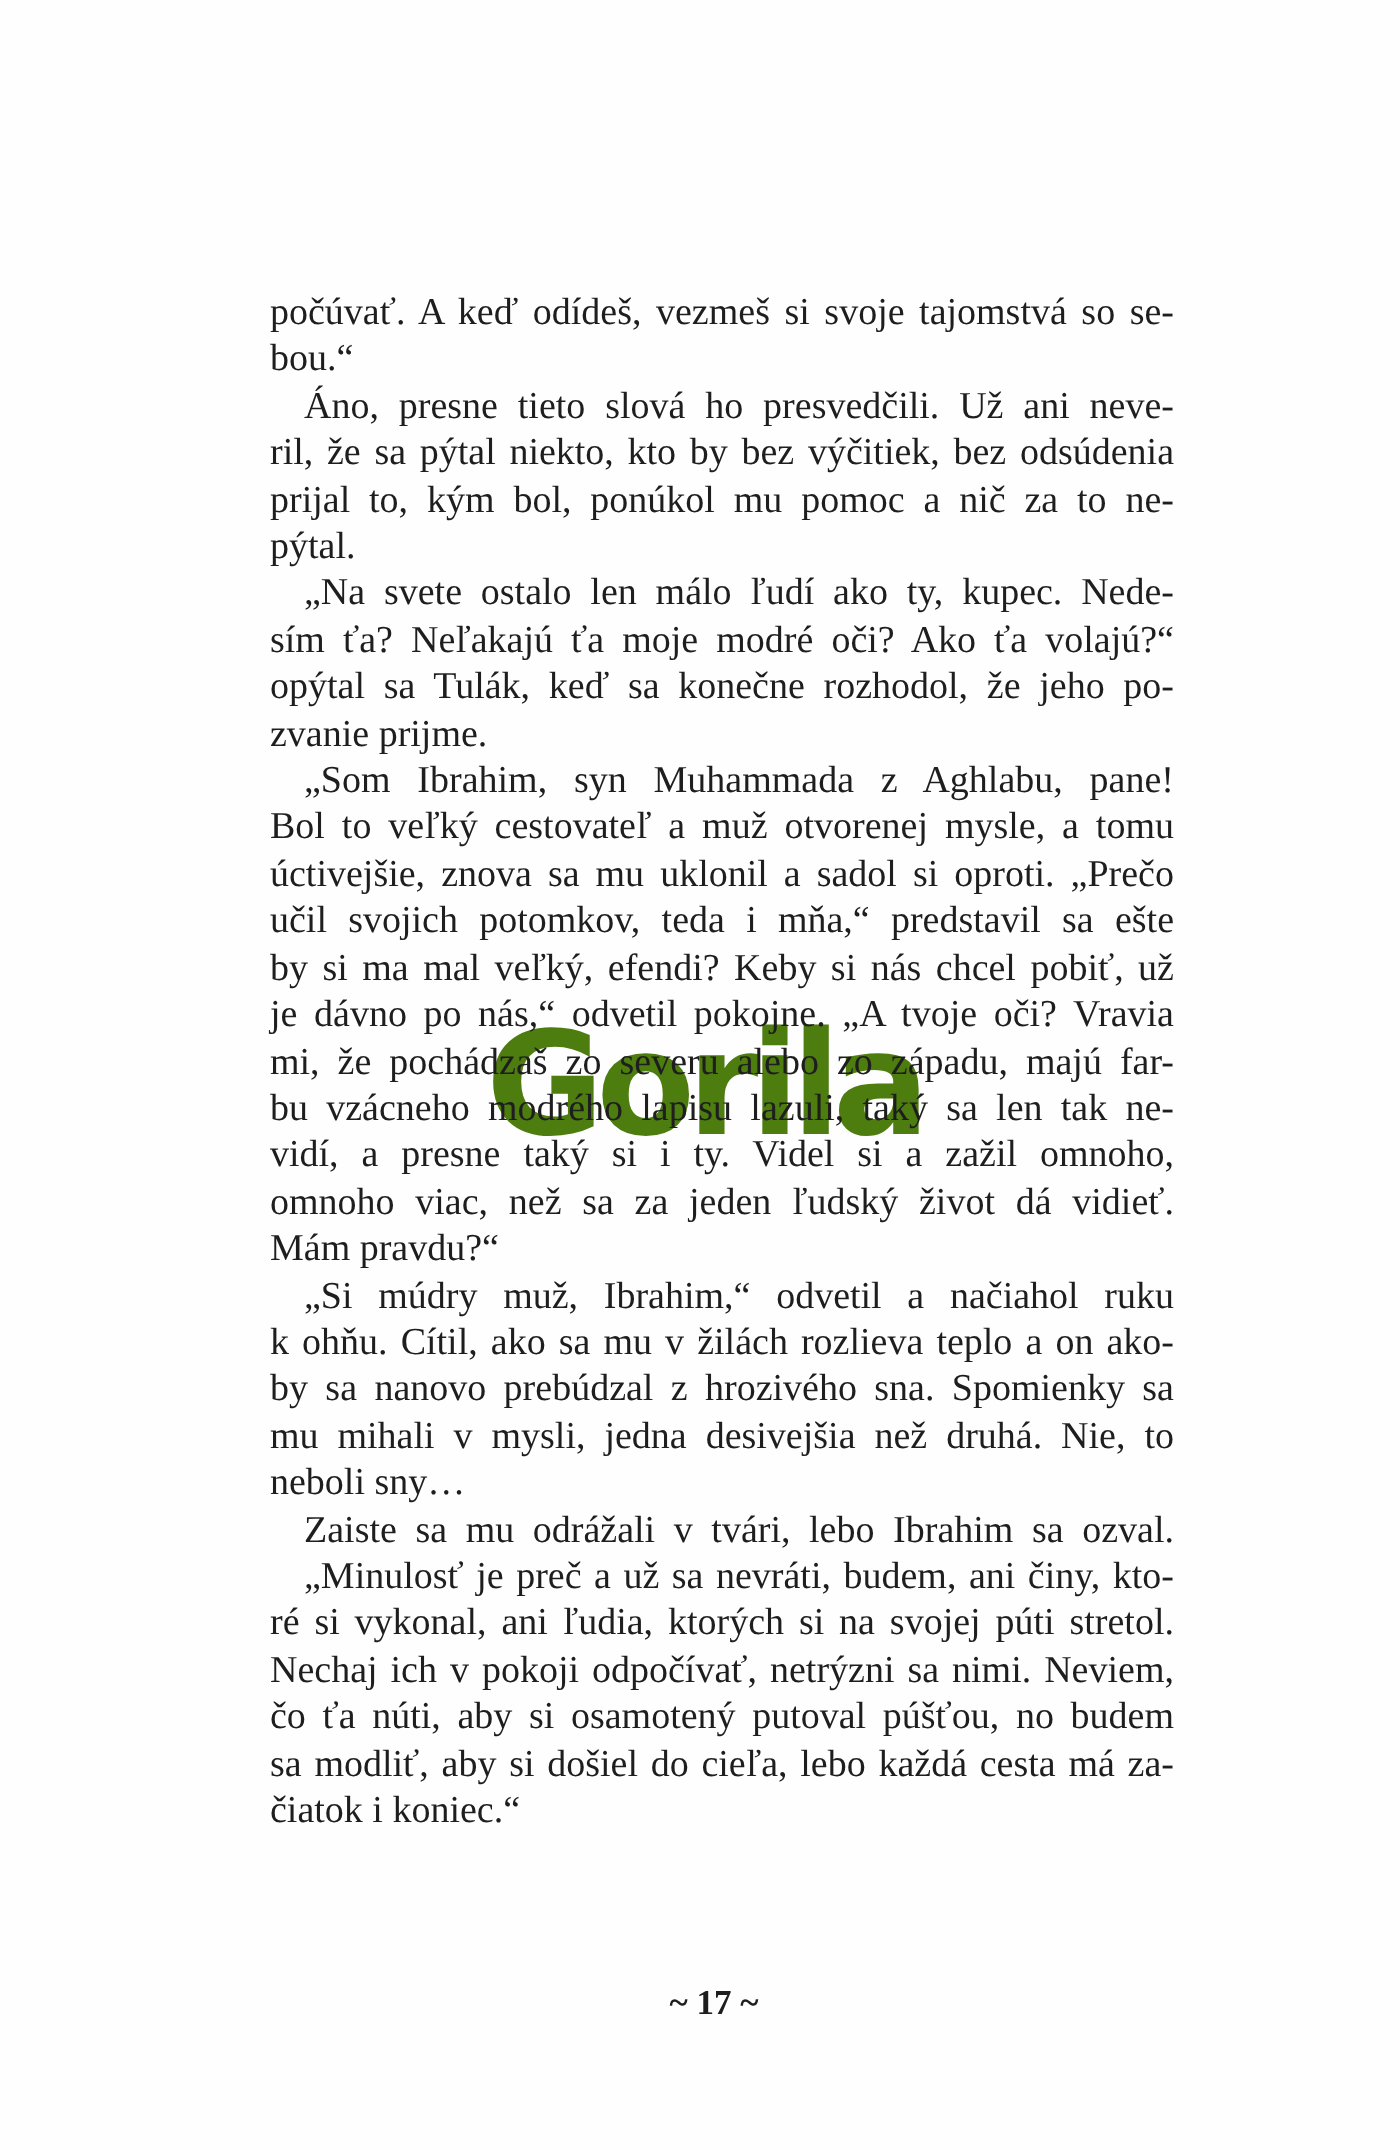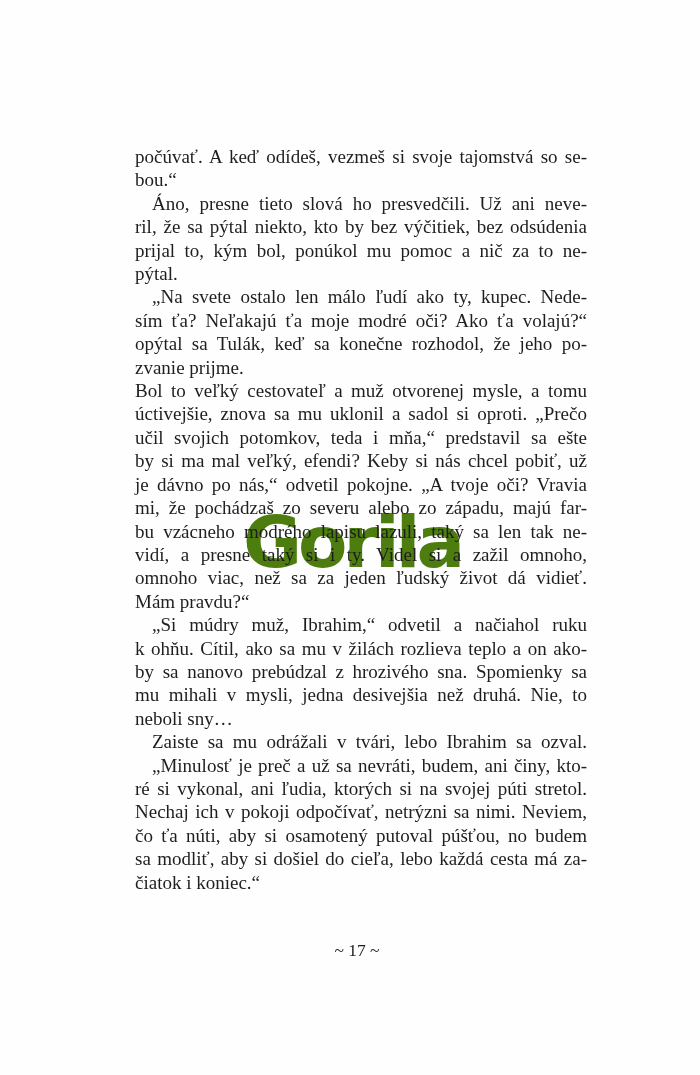--- a/index.html
+++ b/index.html
@@ -37,27 +37,28 @@
   }
   .ln {
     text-align: justify;
     text-align-last: justify;
     white-space: normal;
   }
   .ln.end { text-align-last: left; }
   .ln.ind { text-indent: 17px; }
   .footer {
     position: absolute;
-    left: 357px; top: 938px;
+    left: 357px; top: 989px;
     transform: translateX(-50%);
     z-index: 1;
     color: #1e1e1e;
     font-size: 17.5px;
     line-height: 24px;
     white-space: nowrap;
+    font-weight: bold;
   }
 </style>
 </head>
 <body>
 
 <div class="page">
   <div class="watermark" style="color: #4d7c0f;">Gorila</div>
 
   <div class="text-block" id="text-block" style="color: rgb(30, 30, 30);">
       <div>
@@ -70,20 +71,21 @@
         <div class="ln">prijal to, kým bol, ponúkol mu pomoc a nič za to ne-</div>
         <div class="ln end">pýtal.</div>
       </div>
       <div>
         <div class="ln ind">„Na svete ostalo len málo ľudí ako ty, kupec. Nede-</div>
         <div class="ln">sím ťa? Neľakajú ťa moje modré oči? Ako ťa volajú?“</div>
         <div class="ln">opýtal sa Tulák, keď sa konečne rozhodol, že jeho po-</div>
         <div class="ln end">zvanie prijme.</div>
       </div>
       <div>
+        <div class="ln ind">„Som Ibrahim, syn Muhammada z Aghlabu, pane!</div>
         <div class="ln">Bol to veľký cestovateľ a muž otvorenej mysle, a tomu</div>
         <div class="ln">úctivejšie, znova sa mu uklonil a sadol si oproti. „Prečo</div>
         <div class="ln">učil svojich potomkov, teda i mňa,“ predstavil sa ešte</div>
         <div class="ln">by si ma mal veľký, efendi? Keby si nás chcel pobiť, už</div>
         <div class="ln">je dávno po nás,“ odvetil pokojne. „A tvoje oči? Vravia</div>
         <div class="ln">mi, že pochádzaš zo severu alebo zo západu, majú far-</div>
         <div class="ln">bu vzácneho modrého lapisu lazuli, taký sa len tak ne-</div>
         <div class="ln">vidí, a presne taký si i ty. Videl si a zažil omnoho,</div>
         <div class="ln">omnoho viac, než sa za jeden ľudský život dá vidieť.</div>
         <div class="ln end">Mám pravdu?“</div>

